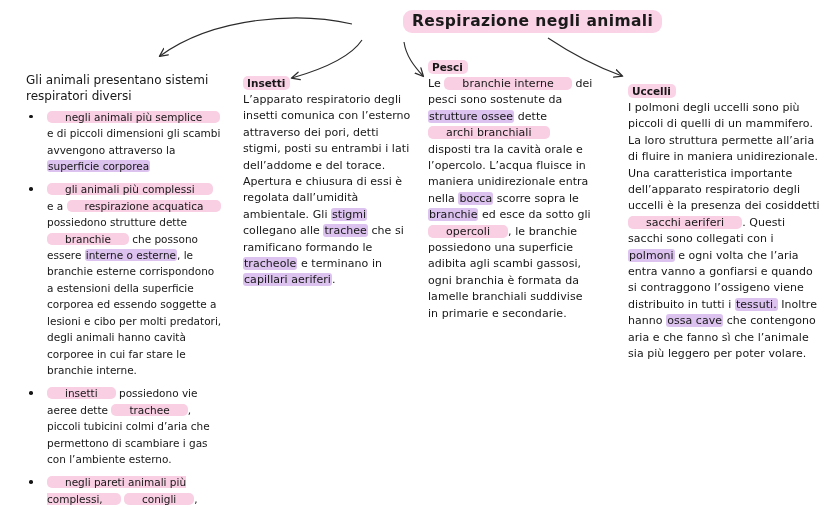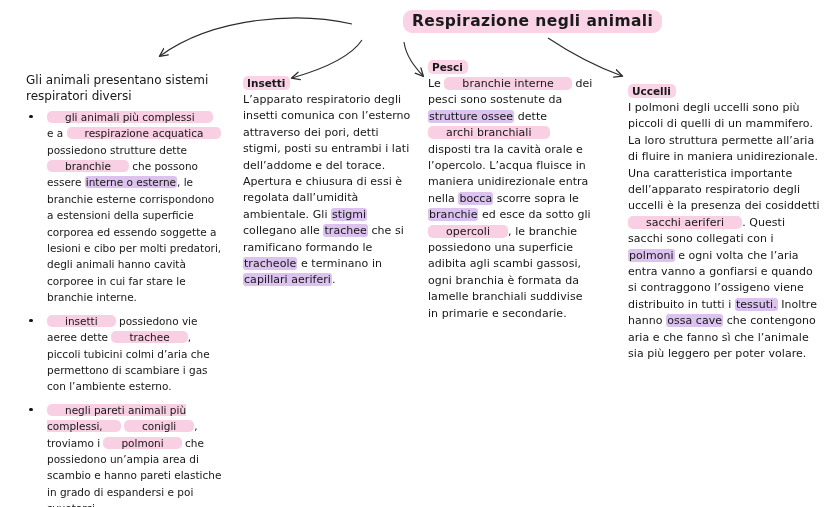--- a/index.html
+++ b/index.html
@@ -89,20 +89,21 @@
   <path d="M548,38 C575,56 600,68 622,76" fill="none" stroke="#2b2b2b" stroke-width="1.15" marker-end="url(#ah)"></path>
 </svg>
 
 <div class="title-wrap">
   <span class="title">Respirazione negli animali</span>
 </div>
 
 <div class="col col-intro">
   <div class="intro-lead">Gli animali presentano sistemi respiratori diversi</div>
   <ul class="bullets">
+    <li><mark class="p">negli animali più semplice</mark> e di piccoli dimensioni gli scambi avvengono attraverso la <mark class="v">superficie corporea</mark></li>
     <li><mark class="p">gli animali più complessi</mark> e a <mark class="p">respirazione acquatica</mark> possiedono strutture dette <mark class="p">branchie</mark> che possono essere <mark class="v">interne o esterne</mark>, le branchie esterne corrispondono a estensioni della superficie corporea ed essendo soggette a lesioni e cibo per molti predatori, degli animali hanno cavità corporee in cui far stare le branchie interne.</li>
     <li><mark class="p">insetti</mark> possiedono vie aeree dette <mark class="p">trachee</mark>, piccoli tubicini colmi d’aria che permettono di scambiare i gas con l’ambiente esterno.</li>
     <li><mark class="p">negli pareti animali più complessi,</mark> <mark class="p">conigli</mark>, troviamo i <mark class="p">polmoni</mark> che possiedono un’ampia area di scambio e hanno pareti elastiche in grado di espandersi e poi svuotarsi.</li>
   </ul>
 </div>
 
 <div class="col col-insetti">
   <span class="head">Insetti</span>
   <p class="para">L’apparato respiratorio degli insetti comunica con l’esterno attraverso dei pori, detti stigmi, posti su entrambi i lati dell’addome e del torace. Apertura e chiusura di essi è regolata dall’umidità ambientale. Gli <mark class="v">stigmi</mark> collegano alle <mark class="v">trachee</mark> che si ramificano formando le <mark class="v">tracheole</mark> e terminano in <mark class="v">capillari aeriferi</mark>.</p>
 </div>

